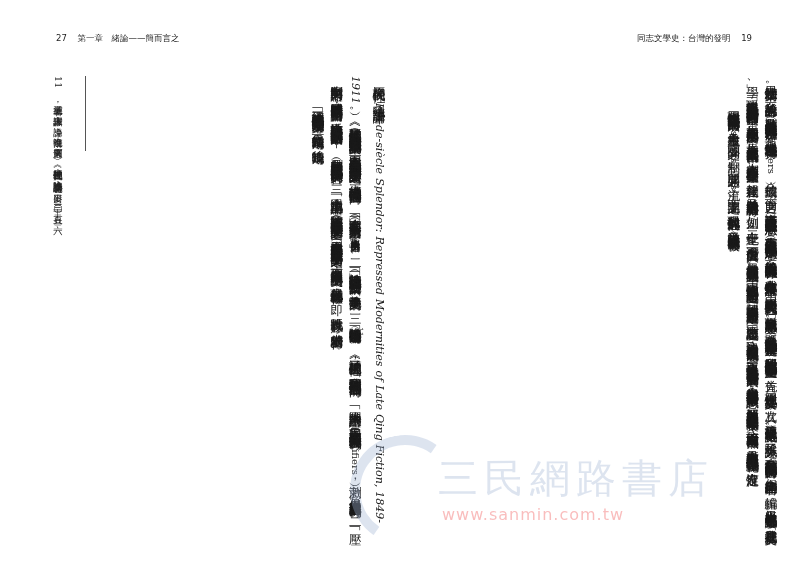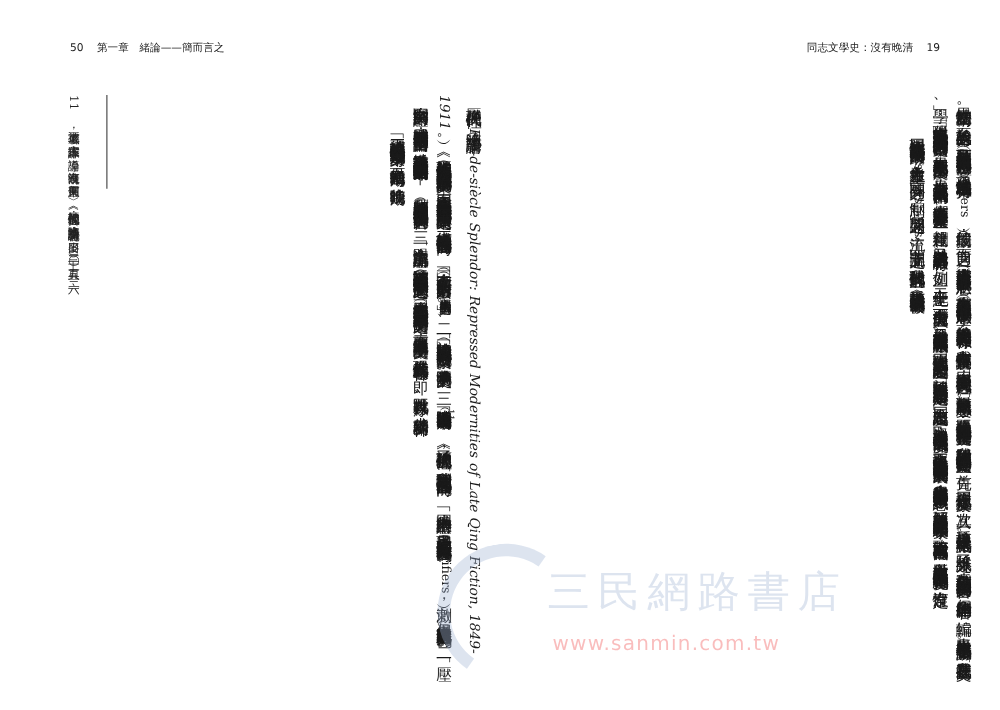--- a/index.html
+++ b/index.html
@@ -19,37 +19,37 @@
   .body-text p.noindent { text-indent:0; }
   .body-text .small { font-size:9.5px; }
   .body-text i { font-family:"DejaVu Serif", serif; font-style:italic; font-size:11px; letter-spacing:0; }
   .body-text sup { font-size:7px; }
   .body-text .latin { font-size:10px; letter-spacing:0; }
   .footnote-area { position:absolute; left:0; top:0; height:447px; width:38px; }
   .footnote-rule { position:absolute; right:0; top:0; width:1px; height:75px; background:#555; }
   .footnote { writing-mode:vertical-rl; position:absolute; left:4px; top:0; height:447px;
               font-size:9.3px; line-height:13px; color:#222; letter-spacing:0.3px; }
   .watermark { position:absolute; left:360px; top:445px; width:230px; height:80px; pointer-events:none; opacity:0.35; }
-  .wm-text { position:absolute; left:78px; top:6px; font-size:34px; color:#9fb3d4; letter-spacing:6px;
+  .wm-text { position:absolute; left:78px; top:6px; font-size:40px; color:#9fb3d4; letter-spacing:6px;
              font-family:"DejaVu Serif", serif; white-space:nowrap; }
   .wm-url { position:absolute; left:82px; top:60px; font-size:16px; color:#ef4444;
             font-family:"DejaVu Sans", sans-serif; letter-spacing:1px; white-space:nowrap; }
   .wm-arc { position:absolute; left:-10px; top:-10px; width:90px; height:90px; border-radius:50%;
             border:10px solid #9fb3d4; border-right-color:transparent; border-bottom-color:transparent; transform:rotate(-10deg); }
 </style>
 </head>
 <body>
 
 <div class="header left">
-  <span class="pn">50</span>
+  <span class="pn">27</span>
   <span>第一章　緒論——簡而言之</span>
 </div>
 
 <div class="header right">
-  <span>同志文學史：沒有晚清</span>
+  <span>同志文學史：台灣的發明</span>
   <span class="pn">19</span>
 </div>
 
 <div class="page left">
   <div class="body-text" style="width:298px;">
     <p class="noindent"><span>壓抑的現代性：晚清小說新論》（</span><i>Fin-de-siècle Splendor: Repressed Modernities of Late Qing Fiction, 1849-1911</i><span>）。《被壓抑的現代性》為晚清小說仗義執言（也就是為曾經被邊緣化的晚清小說翻案），而《同志文學史》也企圖進行類似的翻案工作（也就是把歷史外頭的同志文學請入歷史之中）。王德威指出「被壓抑的現代性」有三個面向：一、在「舊」（中國）與「新」（西方）角力的陰影下，「</span><span class="small">文學傳統內生生不息的創造力</span><span>」。二、「後晚清時期」（也就是「五四時期」）對於晚清文學、晚清文學史的「</span><span class="small">檢查及壓抑</span><span>」。三、晚清時期與後晚清時期「</span><span class="small">種種不入（主）流的文藝實驗</span><span>」</span><sup>11</sup><span>。讀了《被壓抑的現代性》，我才拿捏到「同志現代性」的三個可能面向：一、「外國與本土的辯證」：呈現同志的本土文學領域遭受外國（尤其美國）符碼（</span><span class="latin">signifiers</span><span>）刺激，但是本土的力量也迅速改寫了外國符碼。二、「壓制與突圍的辯證」：戒嚴時期的國家機器壓制了多種言論自由，缺乏言論管道的公眾只能轉而訴諸看似較有言論自由的印刷品——印刷品順勢成為同志文學（以及其他非主流文學）得以「突圍」的舞台。三、「主流跟非主流的辯證」：這種辯證關係發生在同志文學的外部（在一般文學與同志文學之間），也發生在同志文學的內部（在「素質整齊」的純文學與「水準不齊」的俗文學之間）。這三個面向（也是三種辯證）的交集，就在於現代性的核心精神：即，挑戰既有秩序、求新求變的精神。</span></p>
     <p>王德威說的「被壓抑的現代性」並不是指「晚清文學」本身，而是指晚清時期、後晚清時期</p>
   </div>
   <div class="footnote-area">
     <div class="footnote-rule"></div>

